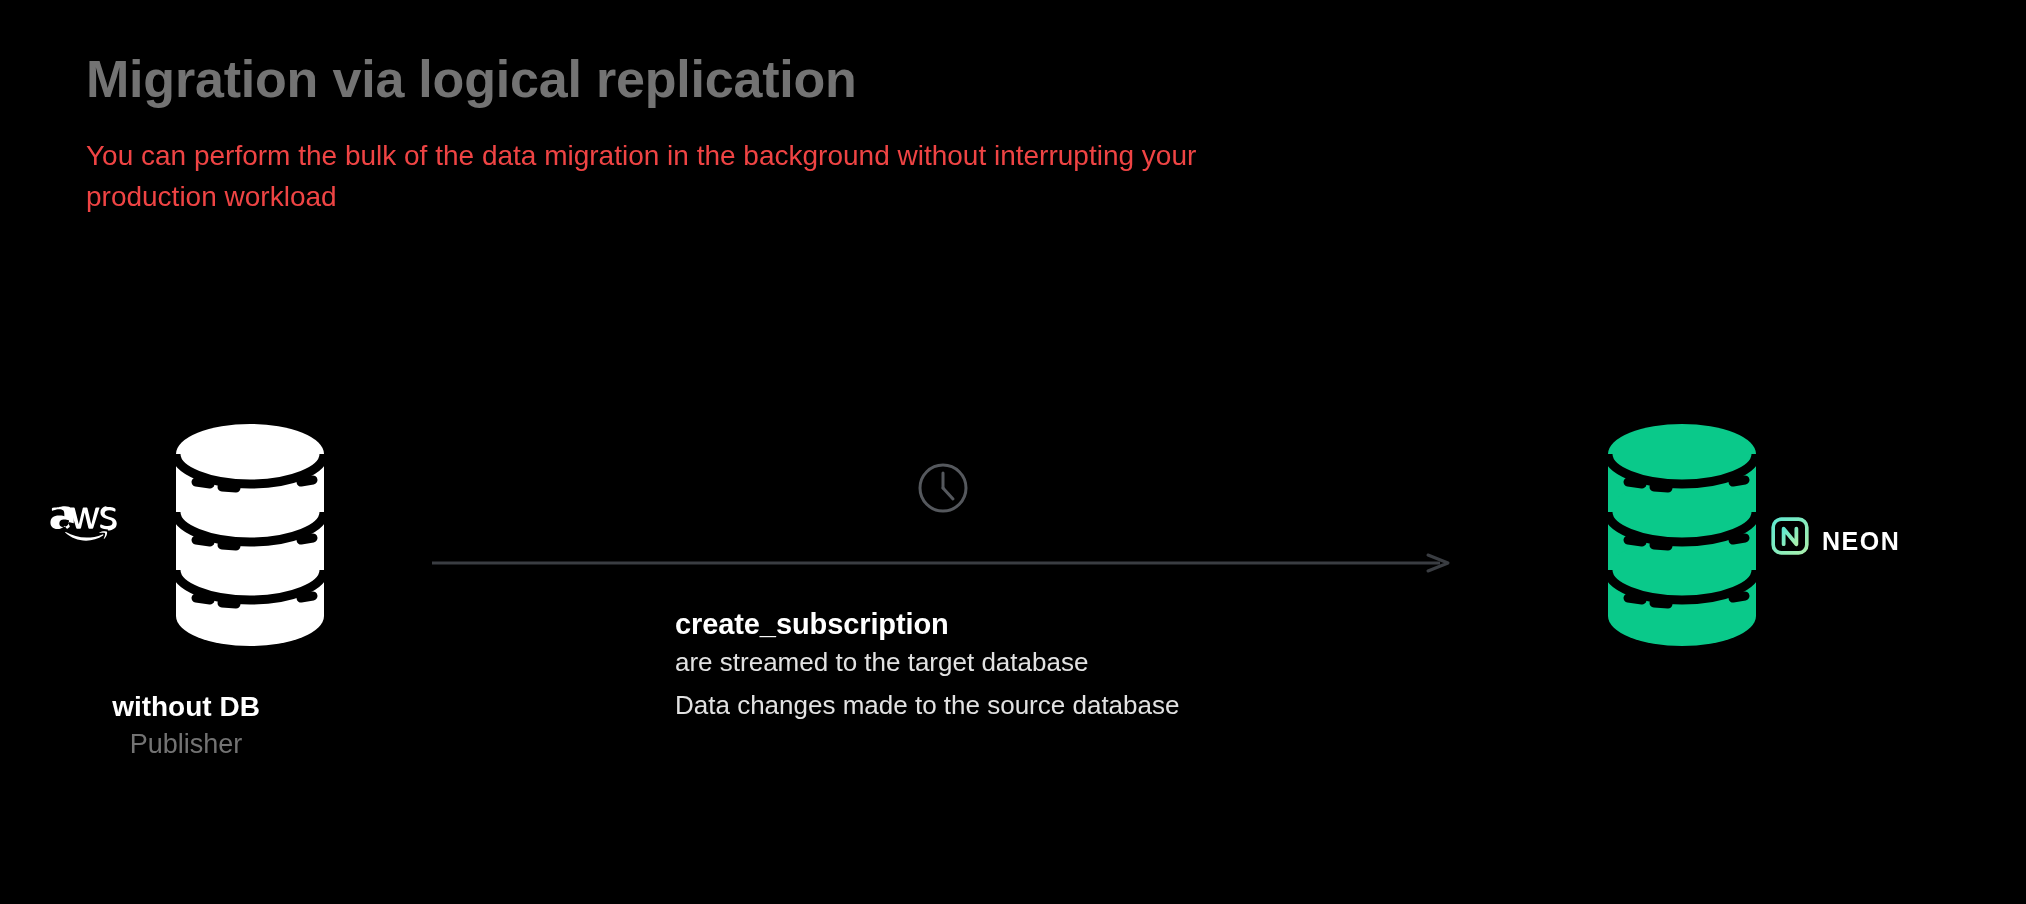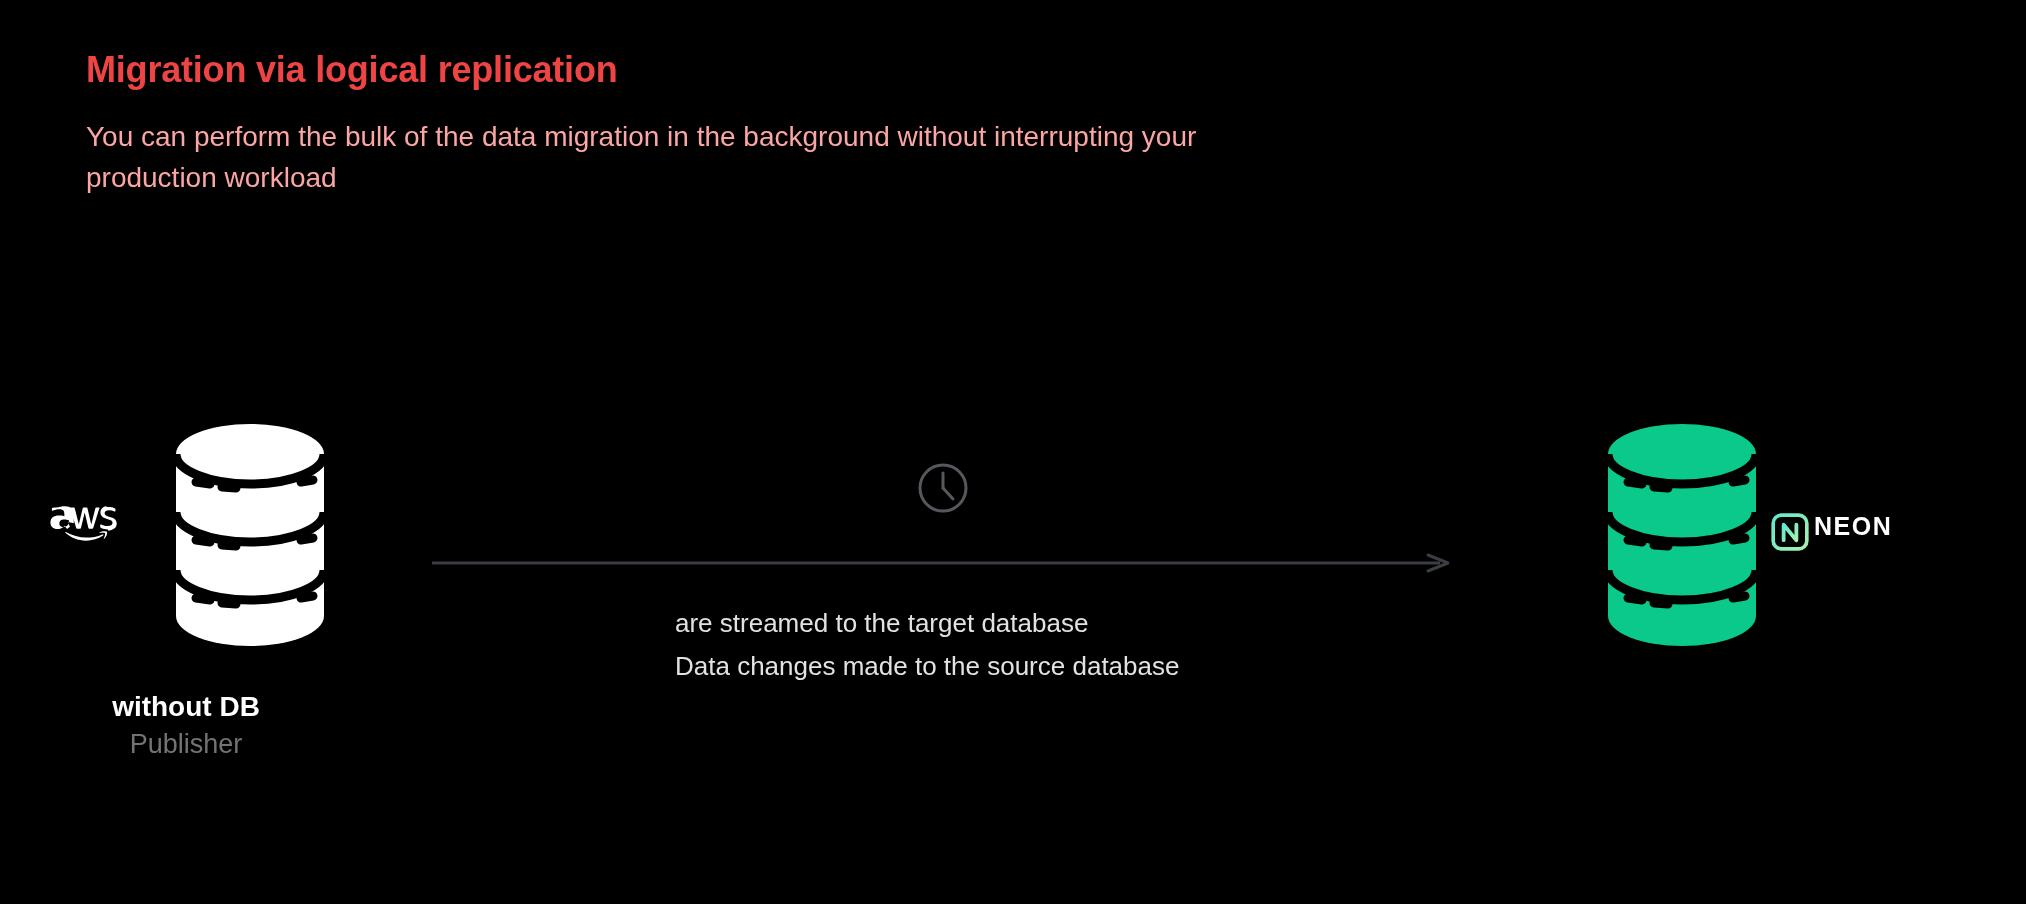--- a/index.html
+++ b/index.html
@@ -13,31 +13,31 @@
   }
   .slide {
     position:relative;
     width:2026px; height:904px;
     background:#000000;
   }
 
   
   .header { position:absolute; left:86px; top:48px; width:1400px; }
   .slide-title {
-    font-size:36px;
+    font-size:52px;
     font-weight:700;
-    color:#ef4444;
+    color:#737373;
     letter-spacing:-0.2px;
     line-height:1.2;
   }
   .slide-subtitle {
     margin-top:26px;
     font-size:28px;
     font-weight:400;
-    color:#fca5a5;
+    color:#ef4444;
     line-height:1.45;
     max-width:1215px;
   }
 
   
   .diagram { position:absolute; left:0; top:0; width:2026px; height:904px; }
 
   .node { position:absolute; text-align:center; }
 
   .node-source { left:40px; top:420px; width:420px; }
@@ -45,21 +45,21 @@
 
   .node-row { position:relative; height:250px; }
 
   .brand-left {
     position:absolute; left:0; top:78px;
     width:120px; height:72px;
   }
   .brand-right {
     position:absolute; left:250px; top:92px;
     width:160px; height:44px;
-    display:flex; align-items:flex-start; gap:4px;
+    display:flex; align-items:flex-end; gap:12px;
   }
 
   .db-wrap-left  { position:absolute; left:130px; top:0; width:160px; height:250px; }
   .db-wrap-right { position:absolute; left:82px;  top:0; width:160px; height:250px; }
 
   .node-labels { margin-top:18px; }
   .node-label-main {
     font-size:28px; font-weight:700; color:#ffffff; line-height:1.35;
   }
   .node-label-sub {
@@ -234,18 +234,19 @@
         <line x1="28" y1="28" x2="38" y2="39" stroke="#55585d" stroke-width="3" stroke-linecap="round"></line>
       </svg>
 
       <svg class="flow-arrow" viewBox="0 0 1022 20" preserveAspectRatio="none" aria-hidden="true">
         <line x1="0" y1="10" x2="1008" y2="10" stroke="#3a3d42" stroke-width="3"></line>
         <polyline points="996,2 1016,10 996,18" fill="none" stroke="#3a3d42" stroke-width="3" stroke-linecap="round" stroke-linejoin="round"></polyline>
       </svg>
     </div>
 
     <div class="flow-text">
+      <div class="flow-title">create_subscription</div>
       <div class="flow-desc" style="margin-top:0;">are streamed to the target database</div>
       <div class="flow-desc">Data changes made to the source database</div>
     </div>
 
   </div>
 </div>
 
 </body></html>

